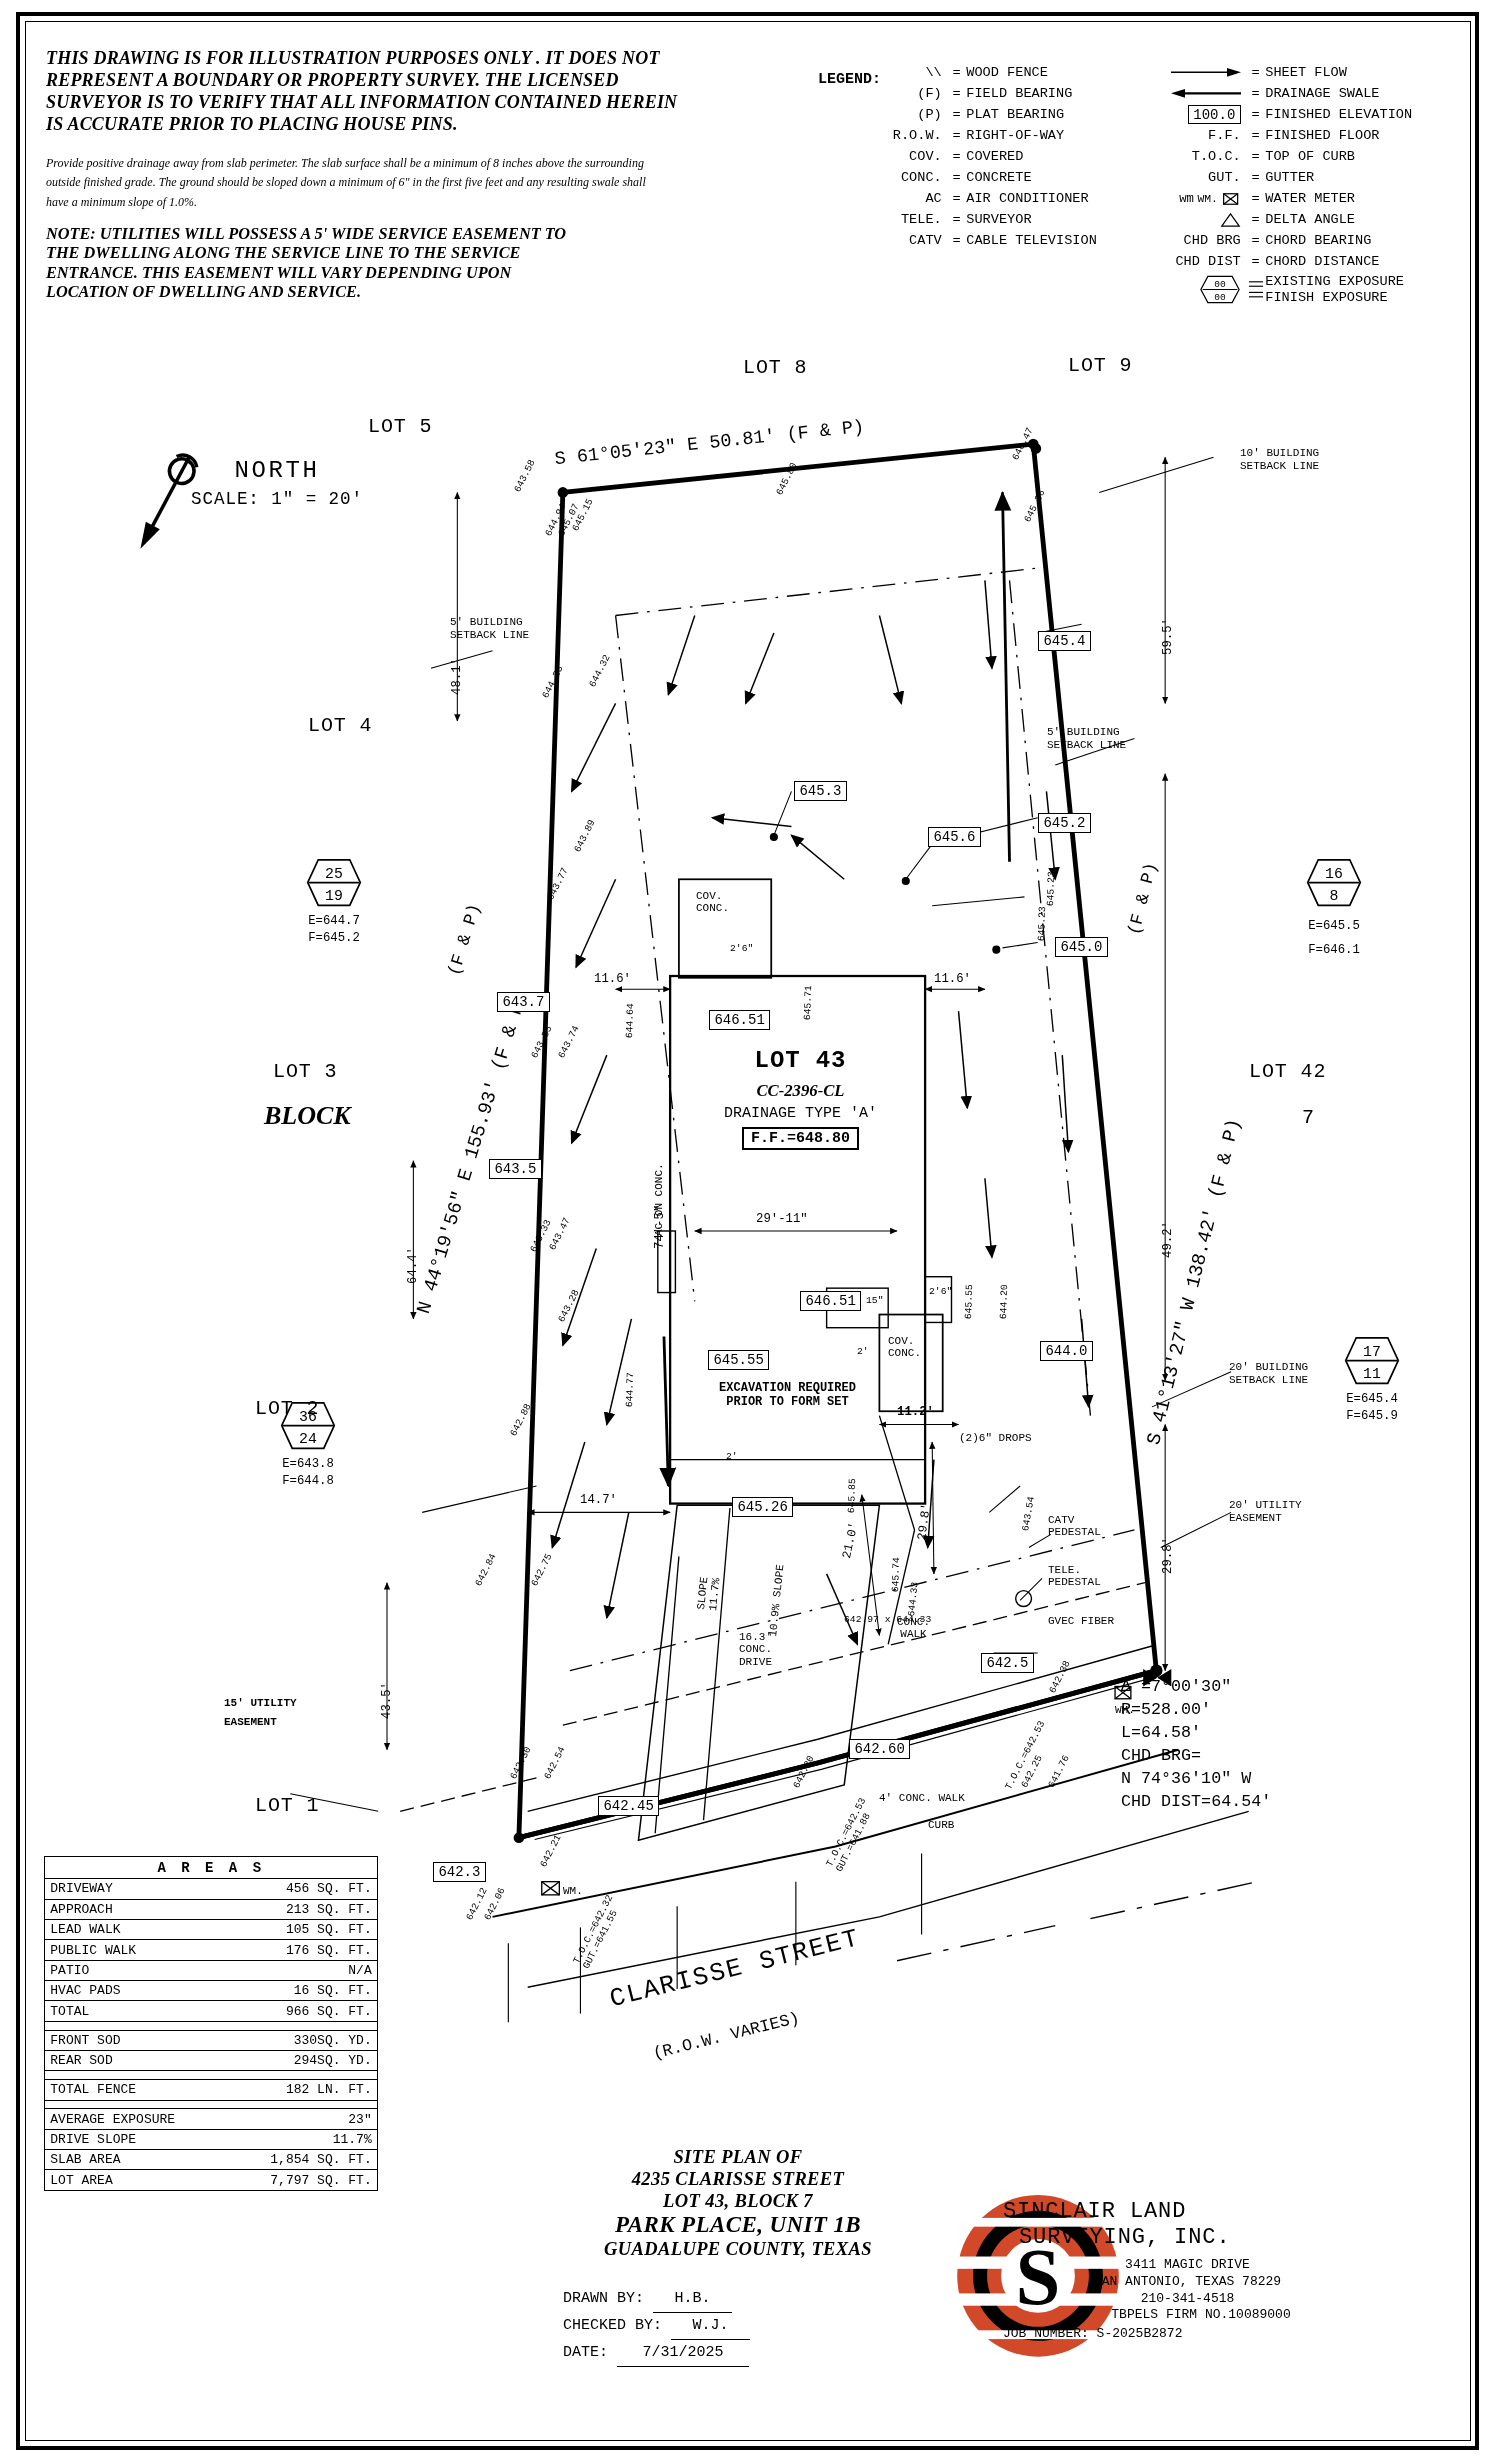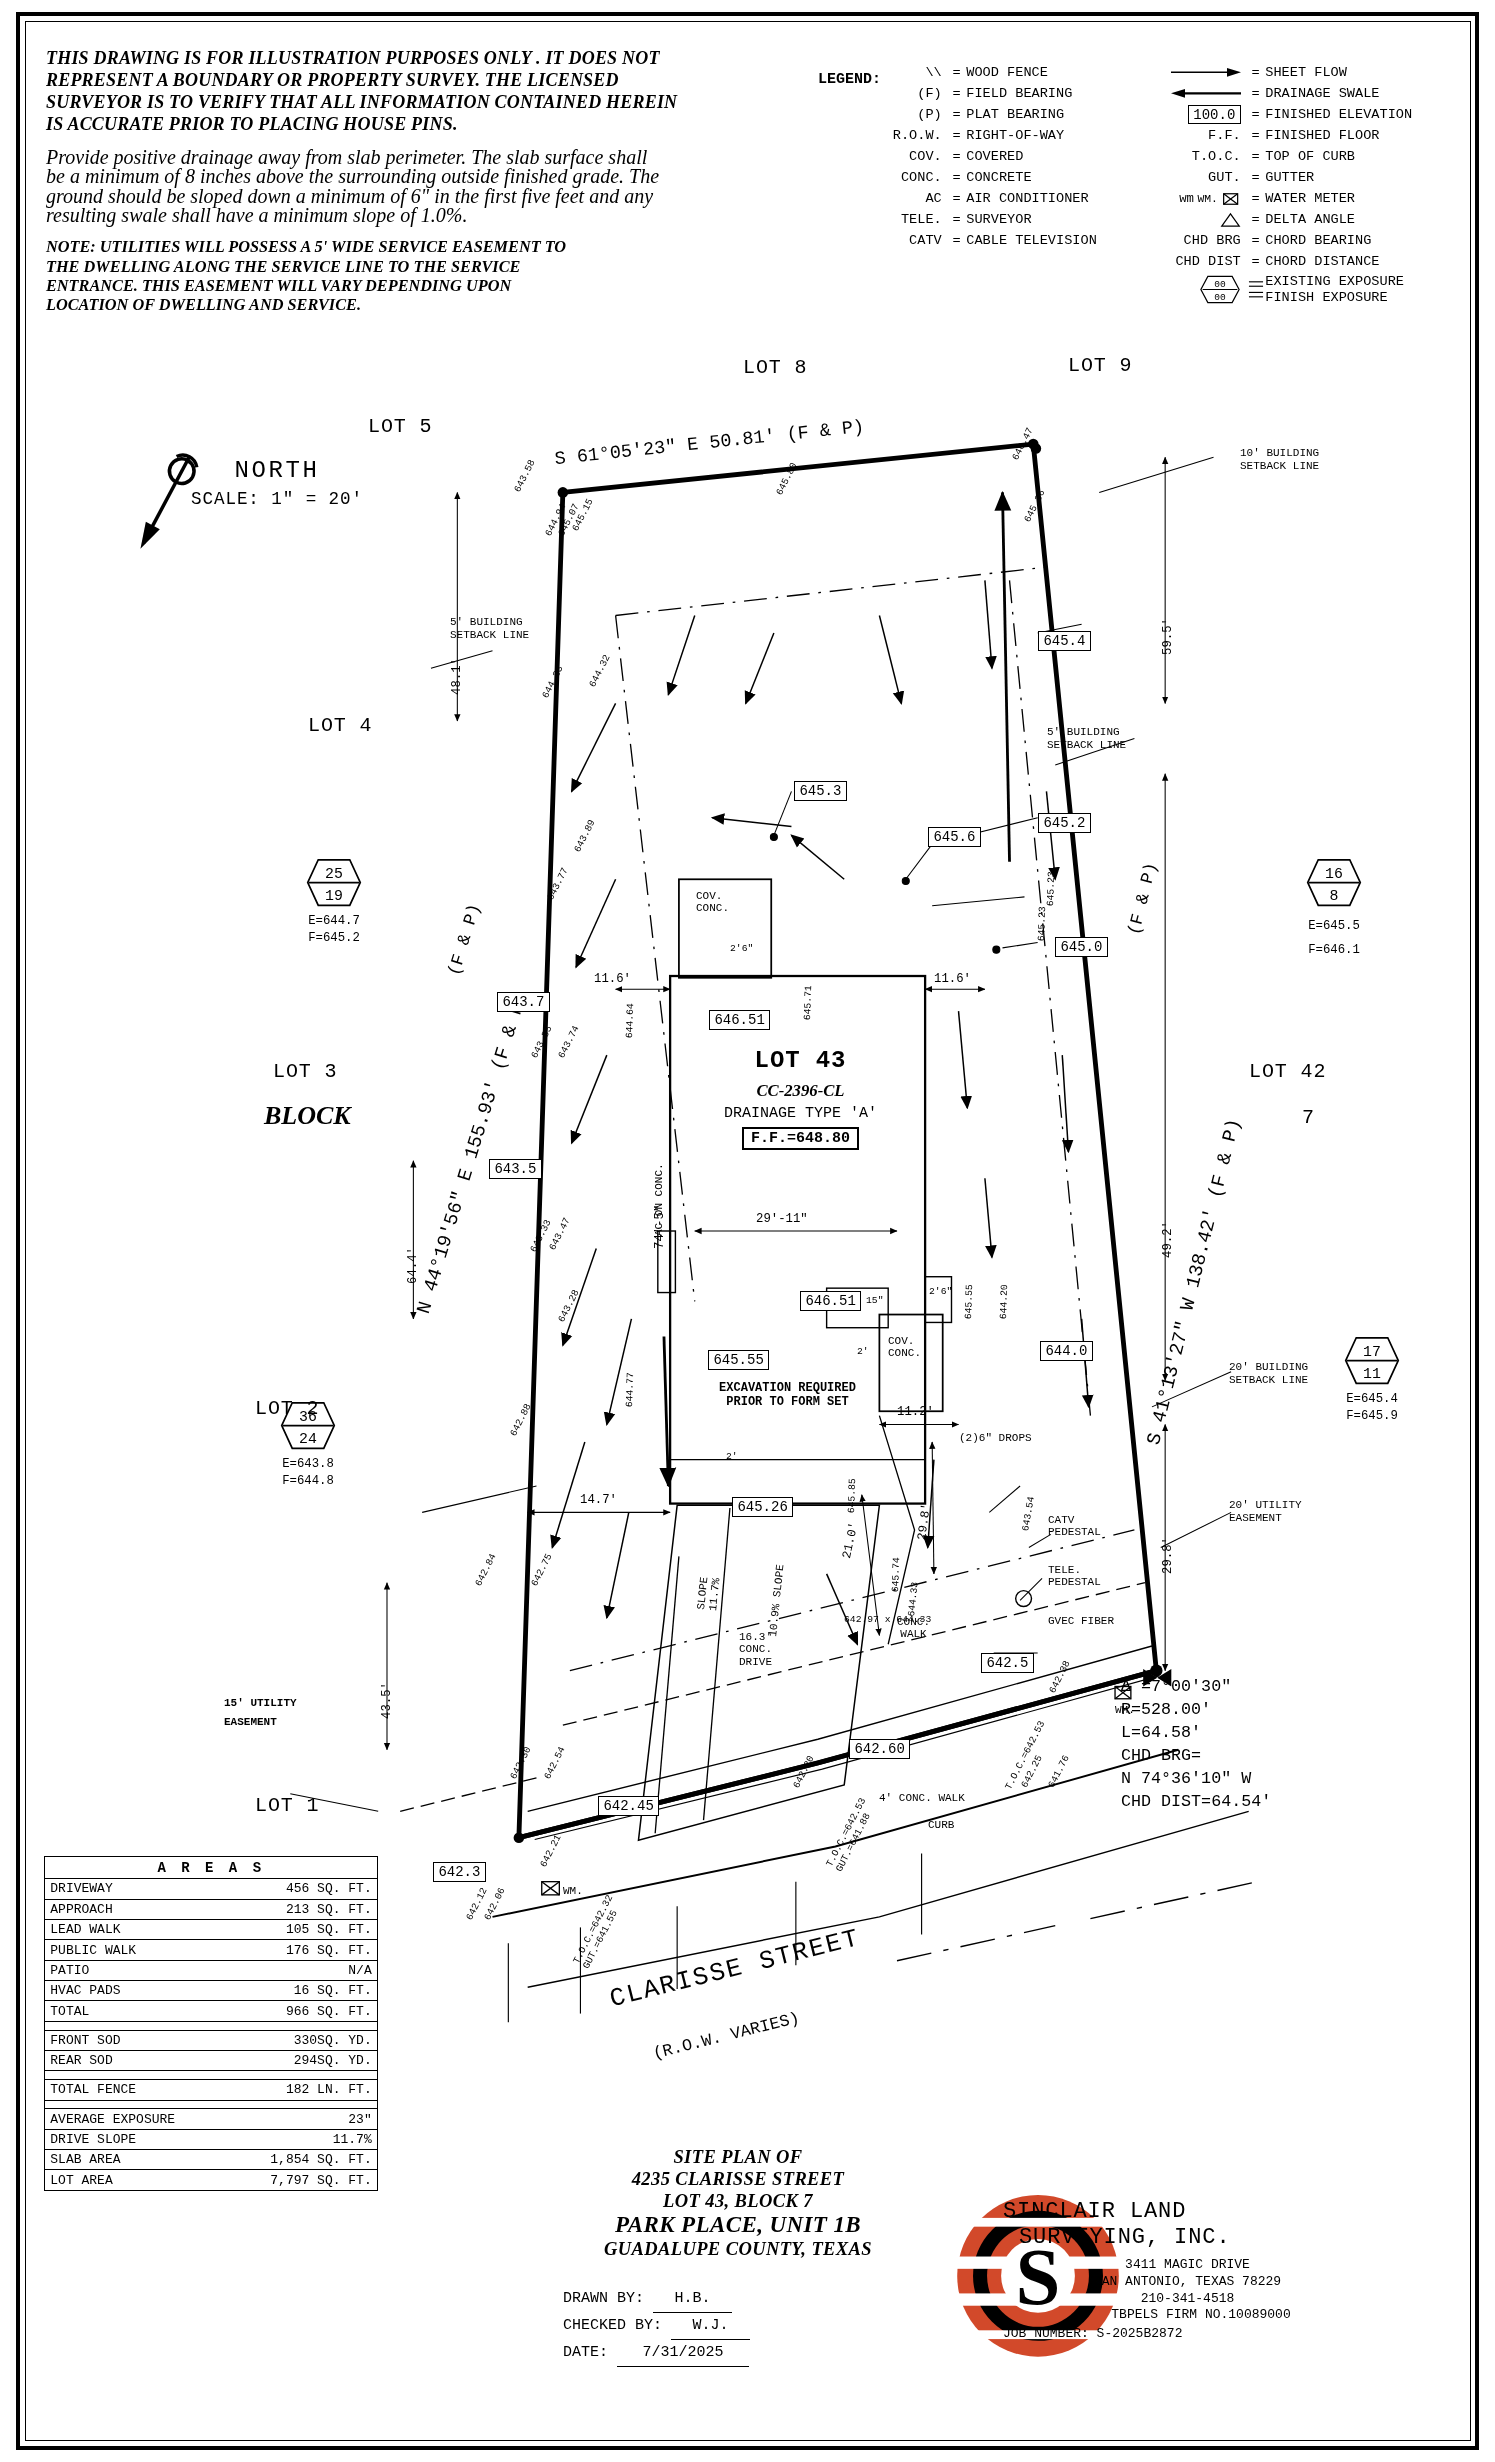--- a/index.html
+++ b/index.html
@@ -29,21 +29,21 @@
   #disclaimer {
     left:46px; top:47px; width:633px;
   }
   #disclaimer .d1 {
     font-family:"Liberation Serif", serif;
     font-style:italic; font-weight:bold; font-size:18px; line-height:22px;
     letter-spacing:0.2px;
   }
   #disclaimer .d2 {
     font-family:"Liberation Serif", serif;
-    font-style:italic; font-size:20px; line-height:19.3px; margin-top:13px;
+    font-style:italic; font-size:12px; line-height:19.3px; margin-top:19px;
     width:616px;
   }
   #disclaimer .d3 {
     font-family:"Liberation Serif", serif;
     font-style:italic; font-weight:bold; font-size:16.3px; line-height:19.3px;
     margin-top:12.3px; width:545px;
   }
 
   
   #legend { left:818px; top:62px; width:633px; }
@@ -500,21 +500,21 @@
   <div class="abs sm" style="left:1161px; top:655px; transform-origin:0 0; transform:rotate(-90deg);">59.5'</div>
   <div class="abs sm" style="left:1161px; top:1258px; transform-origin:0 0; transform:rotate(-90deg);">49.2'</div>
   <div class="abs sm" style="left:1161px; top:1574px; transform-origin:0 0; transform:rotate(-90deg);">29.8'</div>
   <div class="abs sm" style="left:450px; top:695px; transform-origin:0 0; transform:rotate(-90deg);">48.1'</div>
   <div class="abs sm" style="left:406px; top:1284px; transform-origin:0 0; transform:rotate(-90deg);">64.4'</div>
   <div class="abs sm" style="left:380px; top:1719px; transform-origin:0 0; transform:rotate(-90deg);">43.5'</div>
   <div class="abs sm" style="left:594px; top:972px;">11.6'</div>
   <div class="abs sm" style="left:934px; top:972px;">11.6'</div>
   <div class="abs sm" style="left:756px; top:1212px;">29'-11"</div>
   <div class="abs sm" style="left:580px; top:1493px;">14.7'</div>
-  <div class="abs sm" style="left:897px; top:1405px;">11.2'</div>
+  <div class="abs sm" style="left:897px; top:1405px;font-weight:bold;">11.2'</div>
   <div class="abs sm" style="left:840px; top:1557px; transform-origin:0 0; transform:rotate(-78deg);">21.0'</div>
   <div class="abs sm" style="left:915px; top:1539px; transform-origin:0 0; transform:rotate(-82deg);">29.8'</div>
   <div class="abs sm" style="left:653px; top:1249px; transform-origin:0 0; transform:rotate(-90deg);">74'-5"</div>
   <div class="abs tiny" style="left:730px; top:943px;">2'6"</div>
   <div class="abs tiny" style="left:866px; top:1295px;">15"</div>
   <div class="abs tiny" style="left:929px; top:1286px;">2'6"</div>
   <div class="abs tiny" style="left:857px; top:1346px;">2'</div>
   <div class="abs tiny" style="left:726px; top:1451px;">2'</div>
 
   <div class="abs" id="houselabel">

